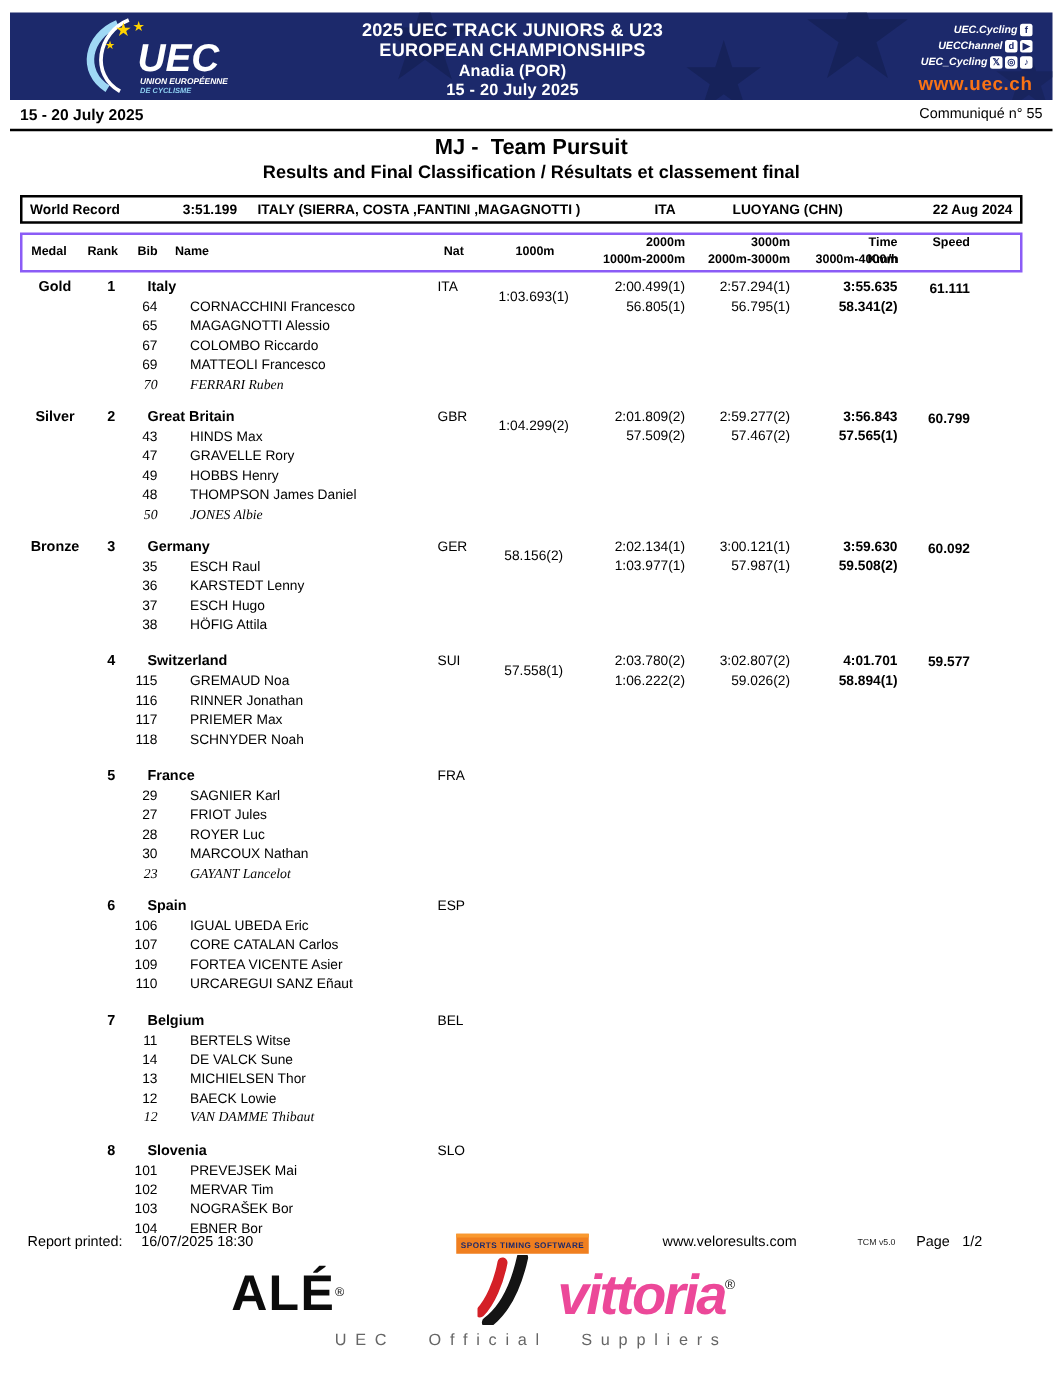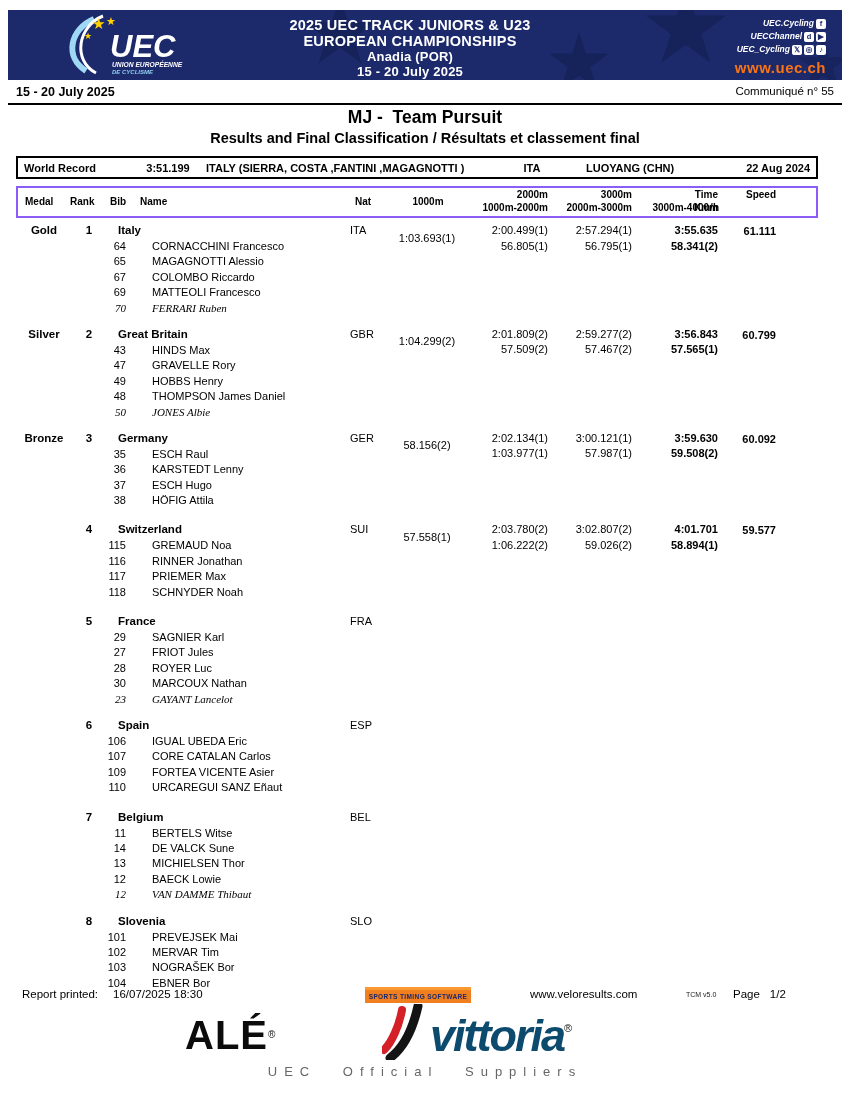--- a/index.html
+++ b/index.html
@@ -82,21 +82,21 @@
   .f-report-value { left:97px; font-size:11.5px; }
   .f-badge { left:349px; top:-1px; width:106px; height:16px; background:#f07f1f; color:#1c296b; font-size:6.5px; font-weight:bold; display:flex; align-items:center; justify-content:center; letter-spacing:.4px; border-top:3px solid #f9992f; }
   .f-site { left:504px; font-size:11.5px;margin-left:10px; }
   .f-ver { left:670px; top:3px; font-size:7px; color:#222; }
   .f-page { left:717px; font-size:11.5px; }
   .f-page b { font-weight:normal; margin-left:10px; }
 
   .sponsor-ale { position:absolute; left:185px; top:1015px; font-size:40px; font-weight:bold; letter-spacing:1px; color:#0c0c0c; line-height:40px; }
   .sponsor-ale .reg { font-size:10px; vertical-align:top; font-weight:normal; }
   .sponsor-vittoria { position:absolute; left:382px; top:1002px; height:58px; display:flex; align-items:flex-end; }
-  .vit-text { font-size:45px; font-weight:bold; font-style:italic; letter-spacing:-2px; color:#0c4a6e; line-height:48px; }
+  .vit-text { font-size:45px; font-weight:bold; font-style:italic; letter-spacing:-2px; color:#ec4899; line-height:48px;margin-left:16px; }
   .sponsor-vittoria .reg { font-size:11px; color:#141414; margin-bottom:26px; }
   .suppliers { position:absolute; left:0; top:1064px; width:100%; text-align:center; font-size:13px; color:#666; letter-spacing:7px; word-spacing:16px; }
 </style>
 </head>
 <body>
 
 <div class="banner">
   <div class="bstar s1"></div>
   <div class="bstar s2"></div>
   <div class="bstar s3"></div>

